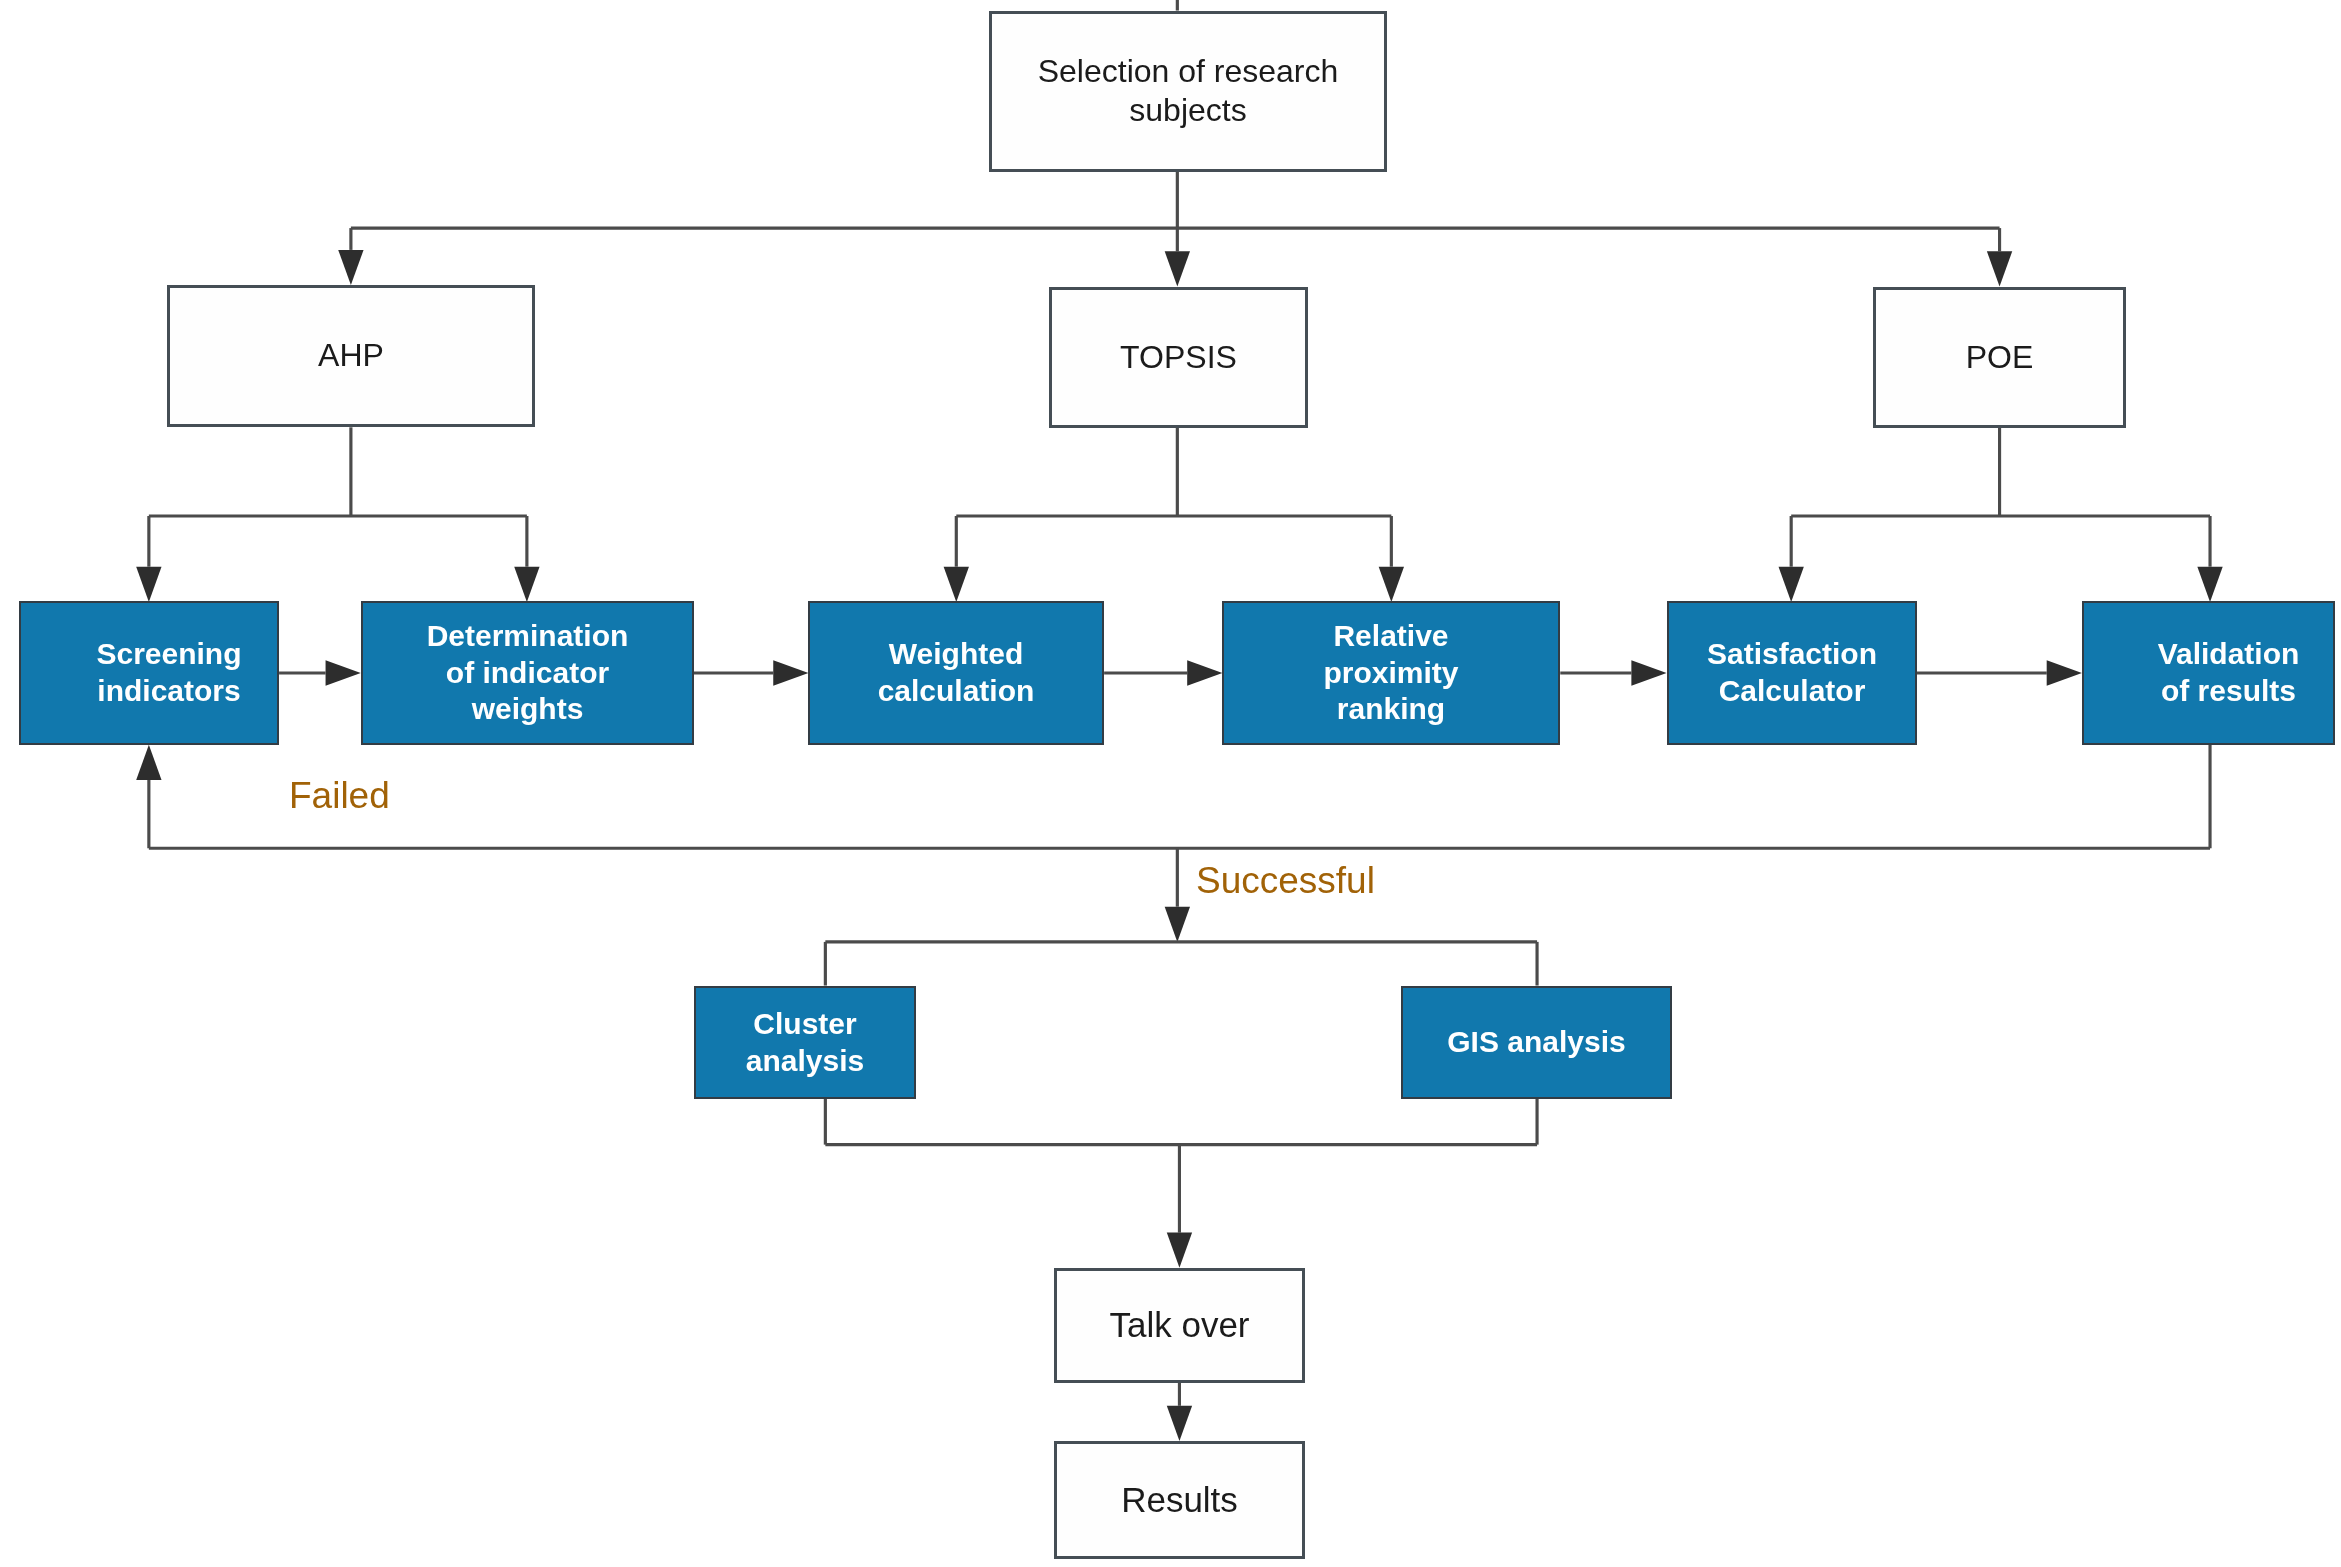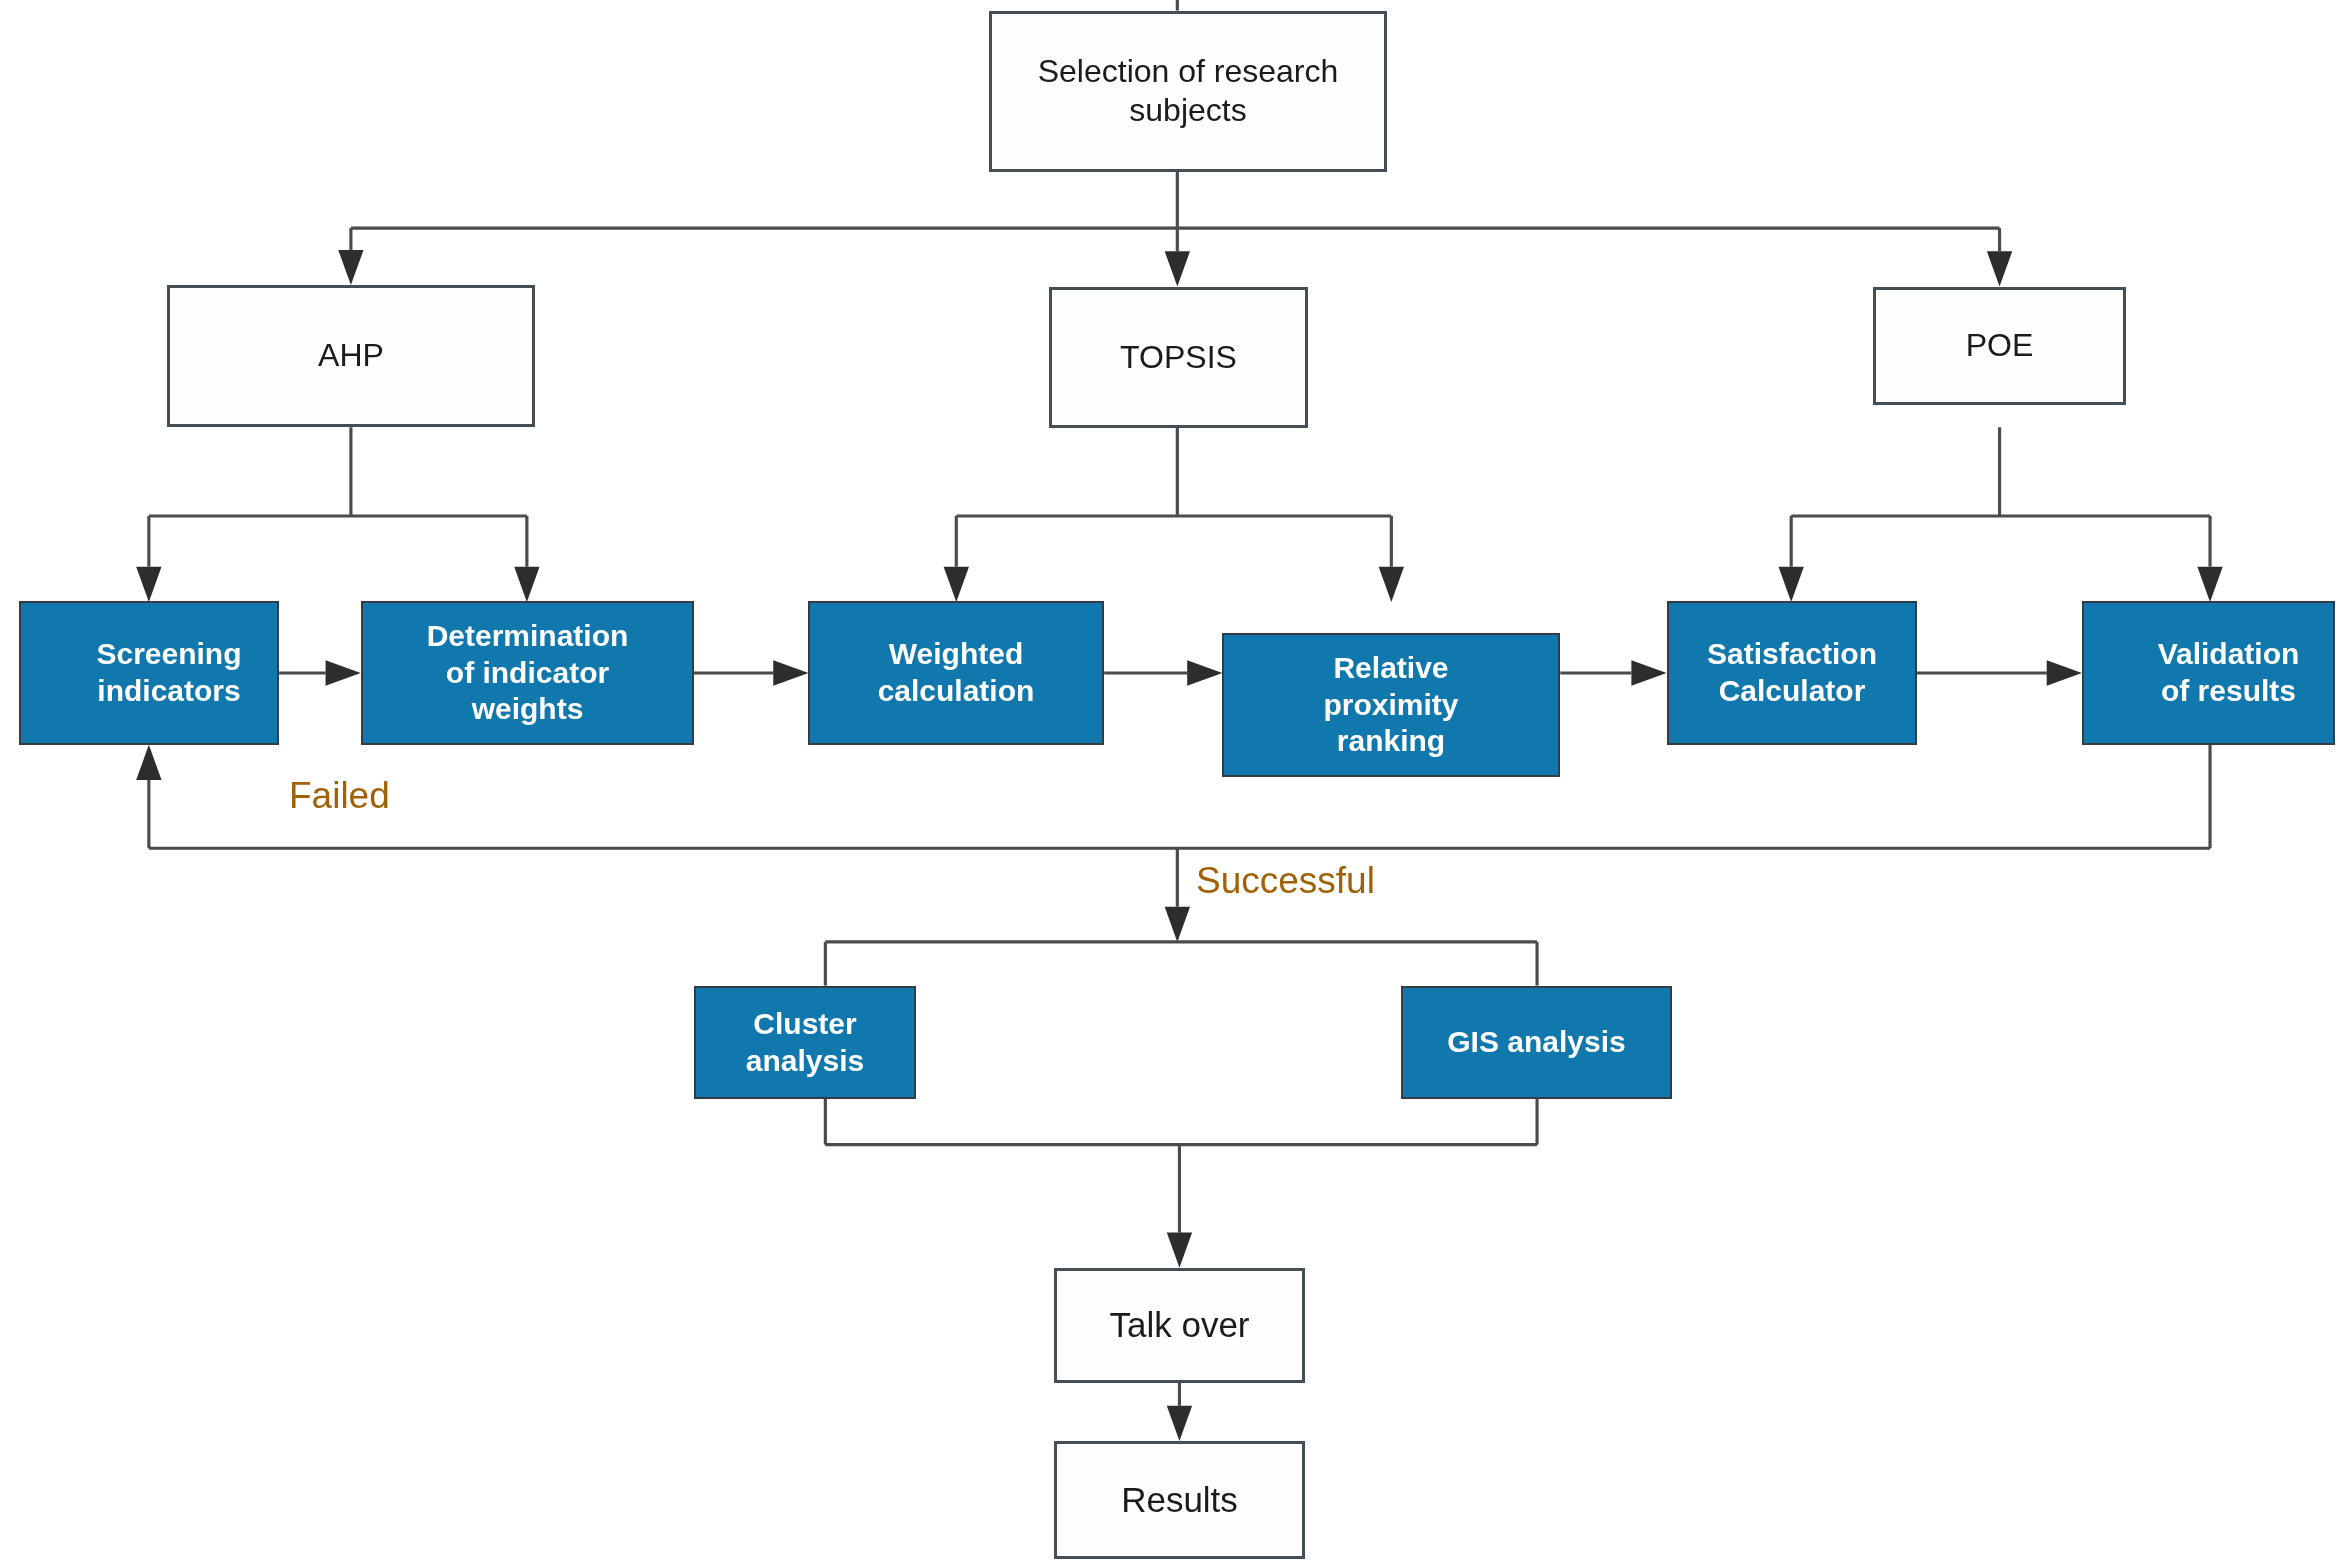--- a/index.html
+++ b/index.html
@@ -46,25 +46,25 @@
   .edge-label {
     position: absolute;
     color: #a16207;
     font-size: 37px;
     white-space: nowrap;
   }
   
   .n-selection     { left: 979px; top: 10.6px;   width: 398px; height: 161px; margin-left: 10px; }
   .n-ahp           { left: 167px;  top: 285px;  width: 368px; height: 142px; }
   .n-topsis        { left: 1049px; top: 287px;  width: 259px; height: 141px; }
-  .n-poe           { left: 1873px; top: 287px;  width: 253px; height: 118px; }
+  .n-poe           { left: 1873px; top: 287px;  width: 253px; height: 141px; }
   .n-screening     { left: 19px;   top: 601px;  width: 260px; height: 144px; padding-left: 40px; }
   .n-determination { left: 361px;  top: 601px;  width: 333px; height: 144px; }
   .n-weighted      { left: 808px; top: 601px;  width: 296px; height: 144px; }
-  .n-relative      { left: 1222px; top: 601px;  width: 338px; height: 144px; margin-top: 32px; }
+  .n-relative      { left: 1222px; top: 601px;  width: 338px; height: 144px; }
   .n-satisfaction  { left: 1667px; top: 601px;  width: 250px; height: 144px; }
   .n-validation    { left: 2082px; top: 601px;  width: 253px; height: 144px; padding-left: 40px; }
   .n-cluster       { left: 694px;  top: 986px; width: 222px; height: 113px; }
   .n-gis           { left: 1401px; top: 986px; width: 271px; height: 113px; }
   .n-talkover      { left: 1054px; top: 1268px; width: 251px; height: 115px; }
   .n-results       { left: 1054px; top: 1441px; width: 251px; height: 118px; }
   .l-failed        { left: 289px;  top: 775px; }
   .l-successful    { left: 1196px; top: 860px; }
 </style>
 </head>

